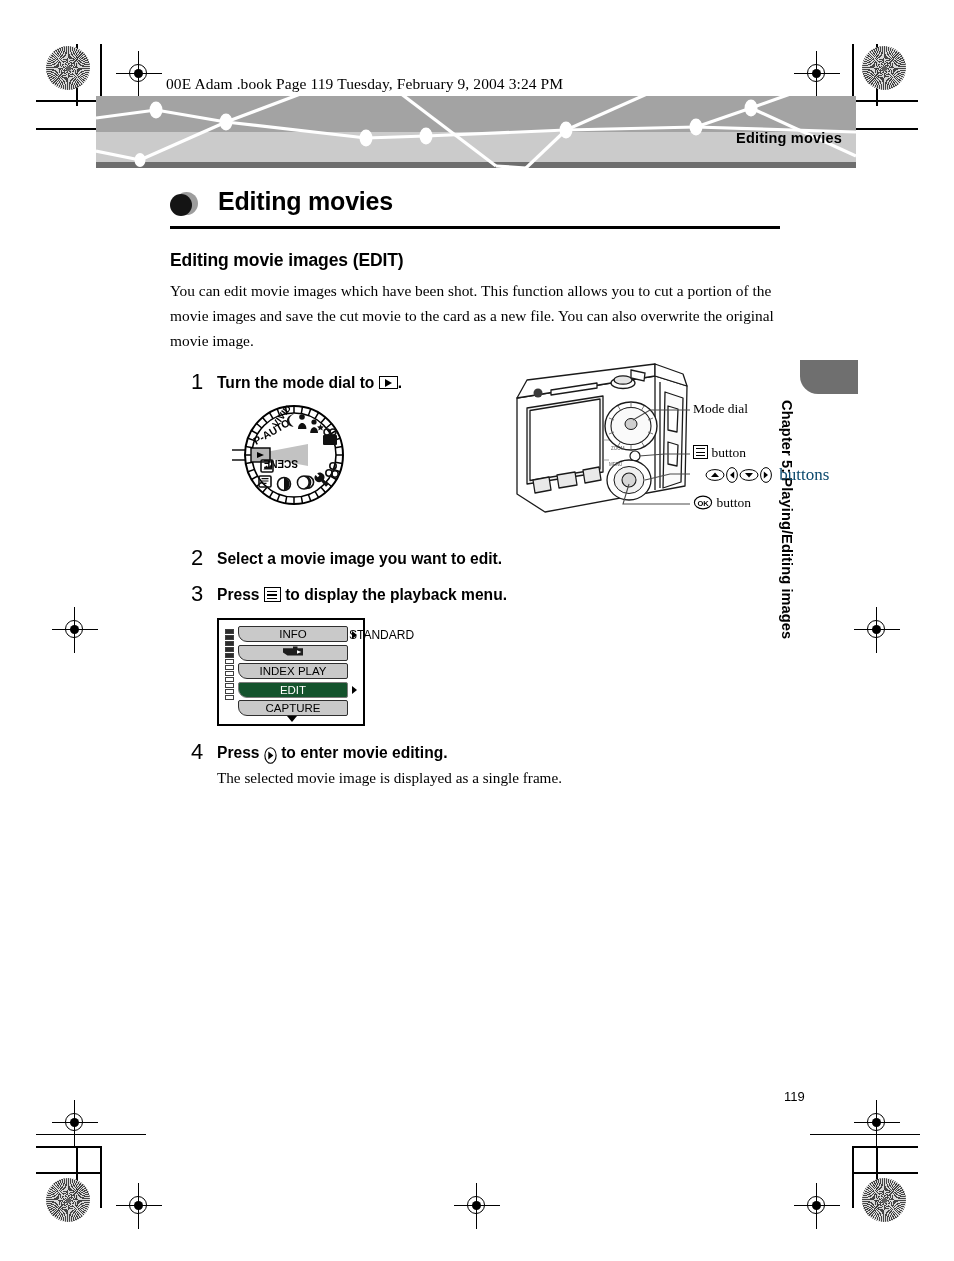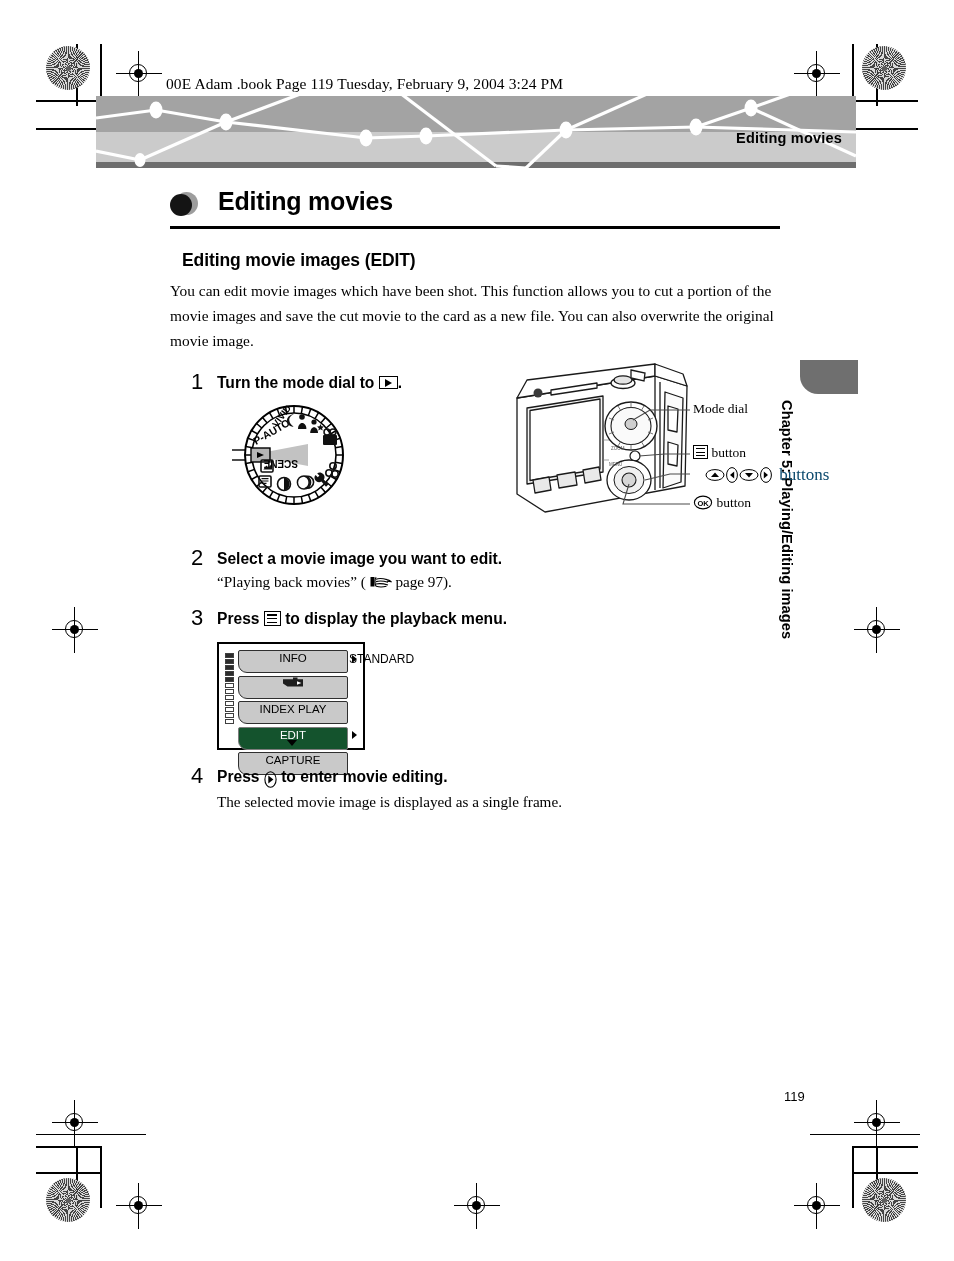--- a/index.html
+++ b/index.html
@@ -138,21 +138,21 @@
   }
 
   
   .content { position: absolute; left: 170px; top: 250px; width: 620px; }
 
   .h2 {
     font-family: "Liberation Sans", sans-serif;
     font-weight: bold;
     font-size: 17.5px;
     color: #000;
-    margin: 0 0 8px 12px;
+    margin: 0 0 8px 0;
     letter-spacing: -.1px;
   }
   .para {
     font-family: "Liberation Serif", serif;
     font-size: 15.4px;
     color: #000;
     line-height: 1.62;
     margin: 0;
     width: 612px;
     text-align: left;
@@ -225,21 +225,21 @@
   .lcd-scroll span {
     display:block; width: 9px; height: 5px;
     border: 1px solid #3f3f3f; box-sizing:border-box;
     margin-bottom: 1px;
     background: #fff;
   }
   .lcd-scroll span.on { background:#2b2b2b; }
   .lcd-items { position:absolute; left: 19px; top: 6px; width: 110px; }
   .lcd-btn {
     position: relative;
-    height: 23px;
+    height: 16px;
     margin-bottom: 2.5px;
     background: #c9c9c9;
     border: 1px solid #2f2f2f;
     border-radius: 2px 2px 2px 9px;
     color: #000;
     font-family: "Liberation Sans", sans-serif;
     font-size: 11.5px;
     line-height: 14px;
     text-align: center;
     box-sizing: border-box;
@@ -456,33 +456,20 @@
       <span>Turn the mode dial to </span><span class="ic ic-play"></span><span>.</span>
     </div>
   </div>
 
   <div style="height:150px;"></div>
 
   <div class="step" style="margin-top:4px;">
     <div class="step-num">2</div>
     <div class="step-head" style="width:300px;">
       <span>Select a movie image you want to edit.</span>
-    </div>
-    <div class="step-sub">
-      <span>“Playing back movies” (</span><span class="ic-hand">
-        <svg width="22" height="14" viewBox="0 0 22 14" style="vertical-align:-2px">
-          <g fill="none" stroke="#000" stroke-width="1.1">
-            <path d="M6 4.2 C9 3 13 3.4 17 4.6 C19 5.1 20.5 5.9 21 6.6 C20 6.6 18.5 6.4 17 6.2"></path>
-            <path d="M6 6.6 C9.5 5.7 14 6.1 18 7.3"></path>
-            <path d="M6 9 C9.5 8.3 14 8.8 18 10"></path>
-            <path d="M6.2 2.2 C6.2 2.2 5 3 5 6.6 C5 10 6.2 11.3 6.2 11.3 C8.5 12 13 12.2 16.5 11.2"></path>
-          </g>
-          <rect x="0.5" y="2" width="4" height="9.5" fill="#000"></rect>
-        </svg>
-      </span><span> page 97).</span>
     </div>
   </div>
 
   <div class="step" style="margin-top:14px;">
     <div class="step-num">3</div>
     <div class="step-head">
       <span>Press </span><span class="ic ic-menu">
         <i style="top:2.4px"></i><i class="d" style="top:2.4px"></i>
         <i style="top:6.1px"></i><i class="d" style="top:6.1px"></i>
         <i style="top:9.8px"></i><i class="d" style="top:9.8px"></i>

